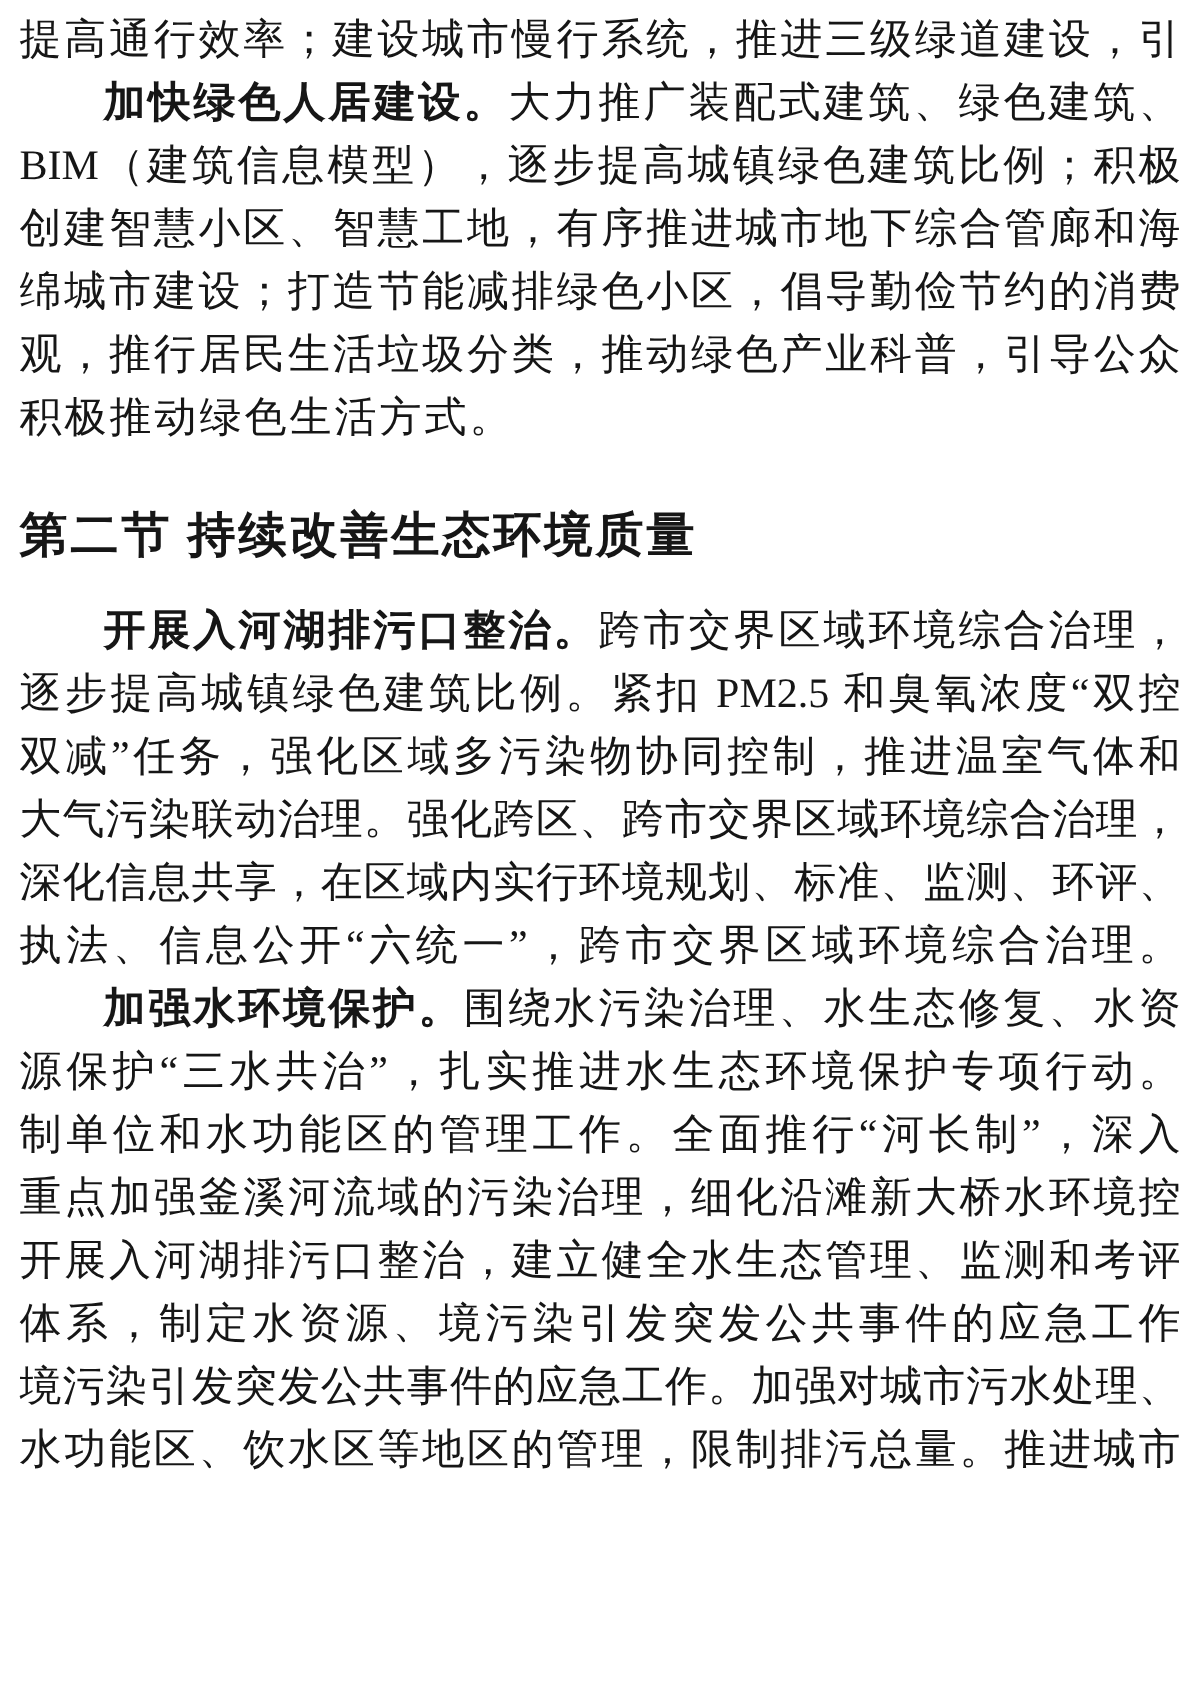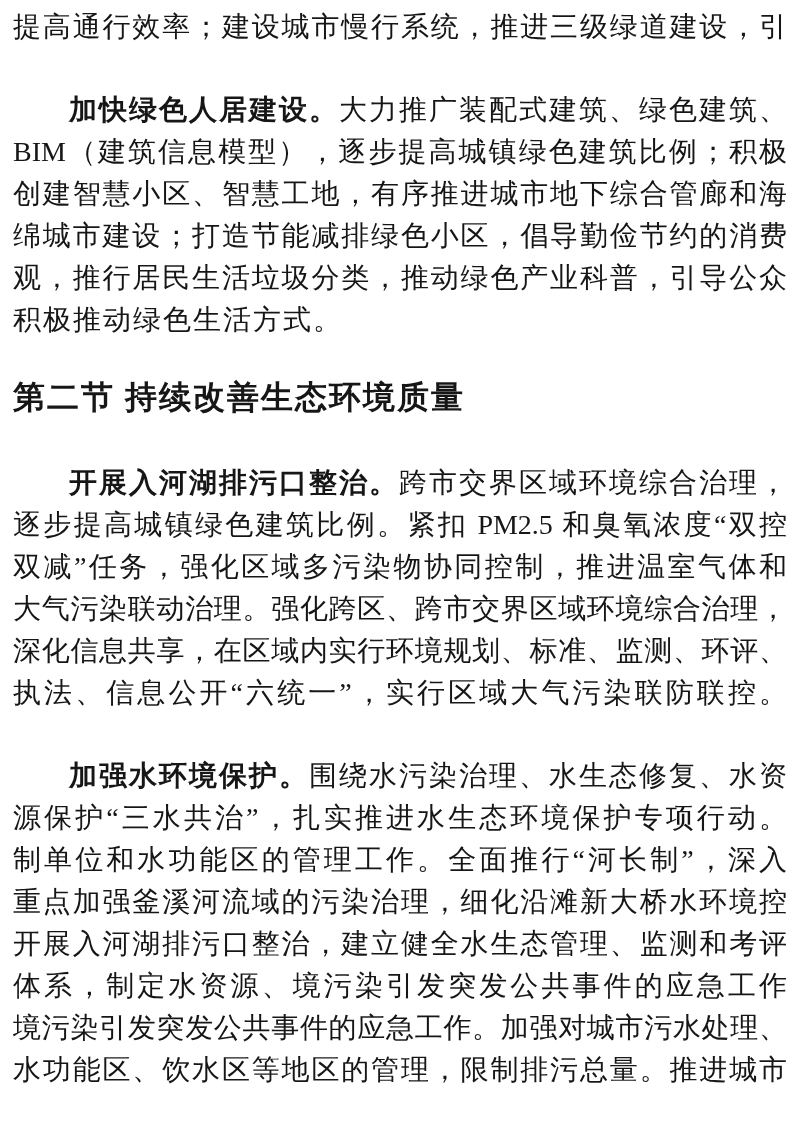--- a/index.html
+++ b/index.html
@@ -33,21 +33,20 @@
     overflow: hidden;
   }
   .line.fill {
     letter-spacing: 0;
     white-space: normal;
     text-align: justify;
     text-align-last: justify;
   }
   .line.indent {
     text-indent: 56px;
-    margin-top: 41px;
   }
   .bold {
     font-weight: bold;
   }
   .heading {
     margin-top: 32px;
     margin-bottom: 20px;
     height: 48px;
     line-height: 48px;
     text-align: left;
@@ -81,21 +80,21 @@
         <div class="line fill"><span class="normal">观，推行居民生活垃圾分类，推动绿色产业科普，引导公众</span></div>
         <div class="line"><span class="normal">积极推动绿色生活方式。</span></div>
       </div>
       <div class="heading">第二节 持续改善生态环境质量</div>
       <div class="para">
         <div class="line fill indent"><span class="bold">开展入河湖排污口整治。</span><span class="normal">跨市交界区域环境综合治理，</span></div>
         <div class="line fill"><span class="normal">逐步提高城镇绿色建筑比例。紧扣 PM2.5 和臭氧浓度“双控</span></div>
         <div class="line fill"><span class="normal">双减”任务，强化区域多污染物协同控制，推进温室气体和</span></div>
         <div class="line fill"><span class="normal">大气污染联动治理。强化跨区、跨市交界区域环境综合治理，</span></div>
         <div class="line fill"><span class="normal">深化信息共享，在区域内实行环境规划、标准、监测、环评、</span></div>
-        <div class="line fill"><span class="normal">执法、信息公开“六统一”，实行区域大气污染联防联控。</span></div>
+        <div class="line fill"><span class="normal">执法、信息公开“六统一”，跨市交界区域环境综合治理。</span></div>
       </div>
       <div class="para">
         <div class="line fill indent"><span class="bold">加强水环境保护。</span><span class="normal">围绕水污染治理、水生态修复、水资</span></div>
         <div class="line fill"><span class="normal">源保护“三水共治”，扎实推进水生态环境保护专项行动。</span></div>
         <div class="line fill"><span class="normal">制单位和水功能区的管理工作。全面推行“河长制”，深入</span></div>
         <div class="line fill"><span class="normal">重点加强釜溪河流域的污染治理，细化沿滩新大桥水环境控</span></div>
         <div class="line fill"><span class="normal">开展入河湖排污口整治，建立健全水生态管理、监测和考评</span></div>
         <div class="line fill"><span class="normal">体系，制定水资源、境污染引发突发公共事件的应急工作</span></div>
         <div class="line fill"><span class="normal">境污染引发突发公共事件的应急工作。加强对城市污水处理、</span></div>
         <div class="line fill"><span class="normal">水功能区、饮水区等地区的管理，限制排污总量。推进城市</span></div>

